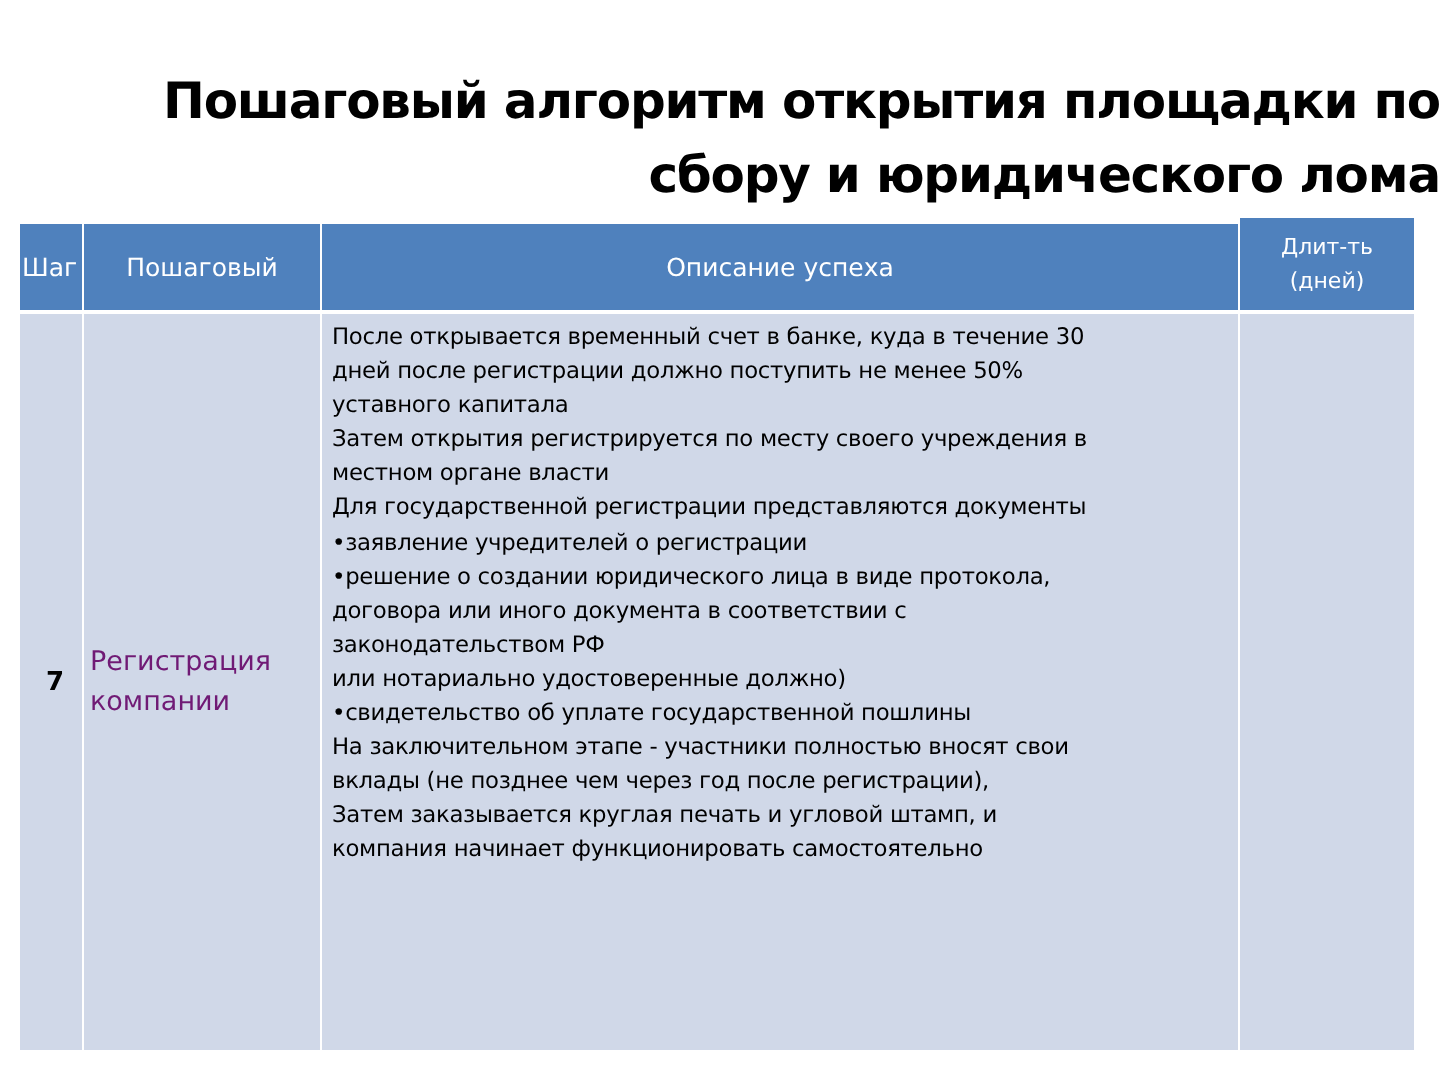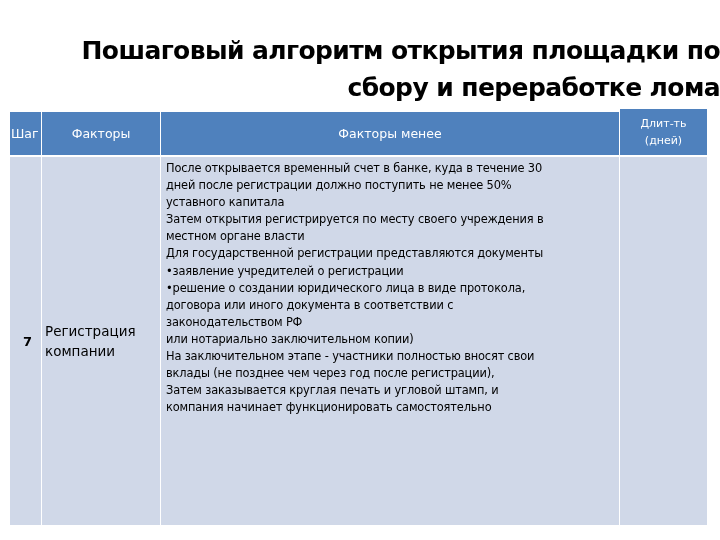--- a/index.html
+++ b/index.html
@@ -69,21 +69,21 @@
     }
     .cell.step {
       left: 0; width: 32px;
       display: flex; align-items: center; justify-content: center;
       font-weight: bold; font-size: 13px; color: #000;
     }
     .cell.desc {
       left: 32px; width: 119px;
       display: flex; align-items: center;
       padding-left: 3px;
-      font-size: 13.5px; line-height: 20px; color: #000000;
+      font-size: 13.5px; line-height: 20px; color: #701a75;
     }
     .cell.factors {
       left: 151px; width: 459px;
       padding: 3px 4px 12px 5px;
       font-size: 11.4px;
       line-height: 17.1px;
       color: #000;
       letter-spacing: -0.15px;
     }
     .cell.duration {
@@ -94,27 +94,27 @@
       display: block;
       white-space: nowrap;
     }
     .step-num { padding-left: 4px; }
   </style>
 </head>
 <body>
 
 <div class="slide-title">
   <div>Пошаговый алгоритм открытия площадки по</div>
-  <div>сбору и переработке лома</div>
+  <div>сбору и юридического лома</div>
 </div>
 
 <div class="table">
   <div class="hdr step">Шаг</div>
-  <div class="hdr desc">Факторы</div>
-  <div class="hdr factors">Факторы менее</div>
+  <div class="hdr desc">Пошаговый</div>
+  <div class="hdr factors">Описание успеха</div>
   <div class="hdr duration">
     <div>
       <div>Длит-ть</div>
       <div>(дней)</div>
     </div>
   </div>
 
   <div class="cell step">
     <span class="step-num">7</span>
   </div>
@@ -128,20 +128,21 @@
     <span class="factor-line">После открывается временный счет в банке, куда в течение 30</span>
     <span class="factor-line">дней после регистрации должно поступить не менее 50%</span>
     <span class="factor-line">уставного капитала</span>
     <span class="factor-line">Затем открытия регистрируется по месту своего учреждения в</span>
     <span class="factor-line">местном органе власти</span>
     <span class="factor-line">Для государственной регистрации представляются документы</span>
     <span class="factor-line">•заявление учредителей о регистрации</span>
     <span class="factor-line">•решение о создании юридического лица в виде протокола,</span>
     <span class="factor-line">договора или иного документа в соответствии с</span>
     <span class="factor-line">законодательством РФ</span>
-    <span class="factor-line">или нотариально заключительном копии)</span>
+    <span class="factor-line">или нотариально удостоверенные должно)</span>
+    <span class="factor-line">•свидетельство об уплате государственной пошлины</span>
     <span class="factor-line">На заключительном этапе - участники полностью вносят свои</span>
     <span class="factor-line">вклады (не позднее чем через год после регистрации),</span>
     <span class="factor-line">Затем заказывается круглая печать и угловой штамп, и</span>
     <span class="factor-line">компания начинает функционировать самостоятельно</span>
   </div>
   <div class="cell duration"></div>
 </div>
 
 </body></html>

